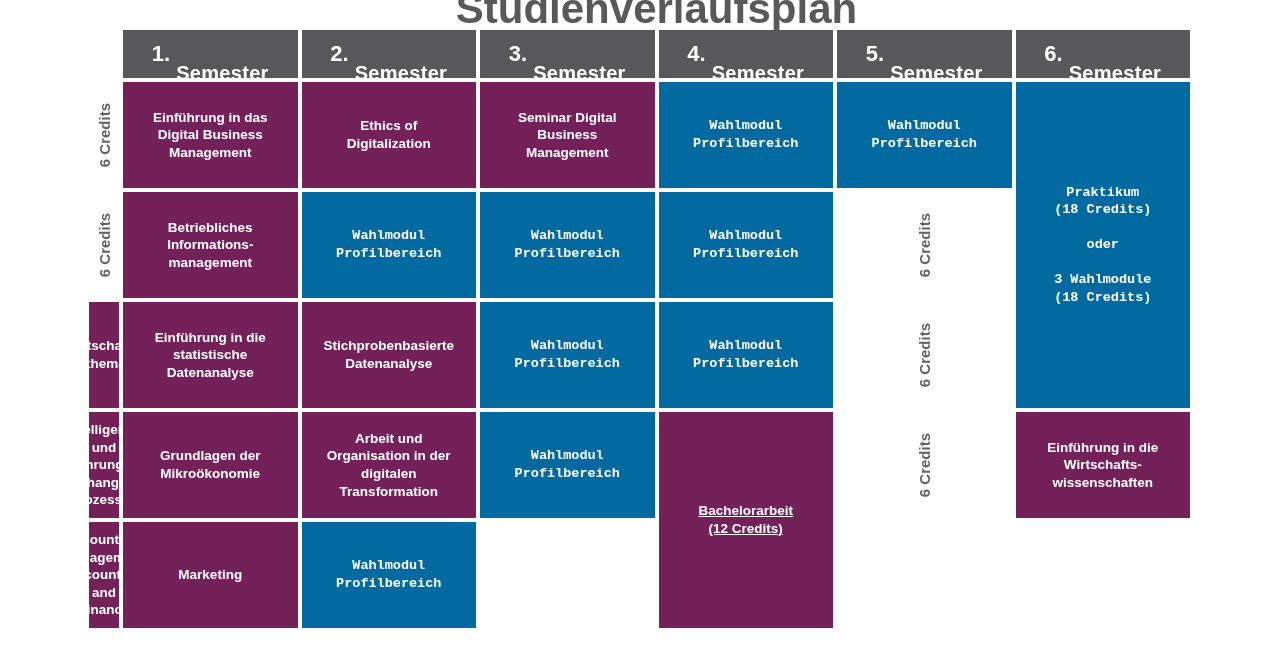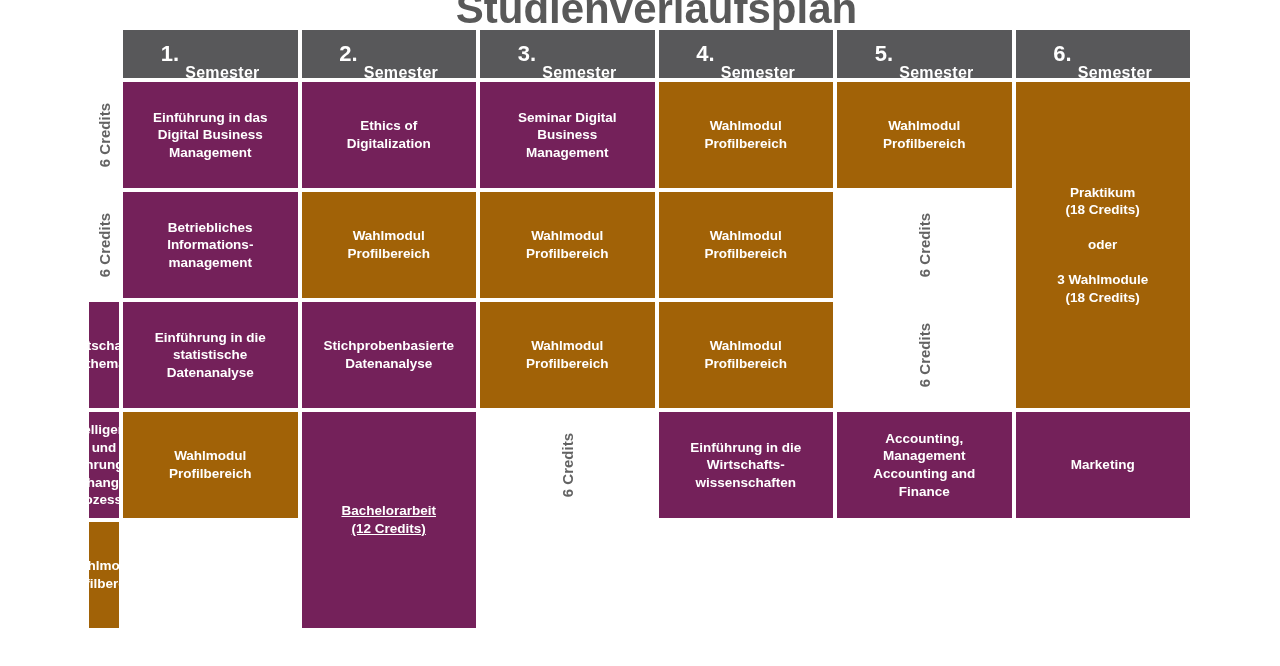--- a/index.html
+++ b/index.html
@@ -28,21 +28,21 @@
     gap:4px;
   }
   .corner { background:transparent; }
   .hdr {
     background:#58585A;
     color:#ffffff;
     display:flex; align-items:center; justify-content:center;
     gap:6px;
   }
   .hdr .num { font-size:22px; font-weight:bold; }
-  .hdr .sem { font-size:16px; font-weight:bold; letter-spacing:0.3px;margin-top:38px; }
+  .hdr .sem { font-size:20px; font-weight:bold; letter-spacing:0.3px;margin-top:38px; }
   .credit {
     display:flex; align-items:center; justify-content:center;
     color:#636363;
   }
   .credit span {
     writing-mode:vertical-rl;
     transform:rotate(180deg);
     font-size:15px; font-weight:bold;
     white-space:nowrap;
   }
@@ -51,21 +51,21 @@
     font-weight:bold;
     font-size:13.5px;
     line-height:1.3;
     display:flex; align-items:center; justify-content:center;
     text-align:center;
     white-space:pre-line;
     padding:4px 6px;
     box-sizing:border-box;
   }
   .dark  { background:#74215A; }
-  .light { background:#a16207; }
+  .light { background:#0369a1;font-family:Liberation Mono, monospace; }
   .span3 { grid-row:span 3; }
   .span2 { grid-row:span 2;text-decoration:underline; }
 </style>
 </head>
 <body>
 
 <div class="page-title">Studienverlaufsplan</div>
 
 <div class="plan">
 
@@ -145,20 +145,26 @@
 Profilbereich</div>
   <div class="cell light">Wahlmodul
 Profilbereich</div>
 
   <div class="credit">
       <span>6 Credits</span>
     </div>
   <div class="cell dark">Intelligence und
 Führung in Change-
 Prozessen</div>
+  <div class="cell dark">Grundlagen der
+Mikroökonomie</div>
+  <div class="cell dark">Arbeit und
+Organisation in der
+digitalen
+Transformation</div>
   <div class="cell light">Wahlmodul
 Profilbereich</div>
   <div class="cell dark span2">Bachelorarbeit
 (12 Credits)</div>
 
   <div class="credit">
       <span>6 Credits</span>
     </div>
   <div class="cell dark">Einführung in die
 Wirtschafts-

